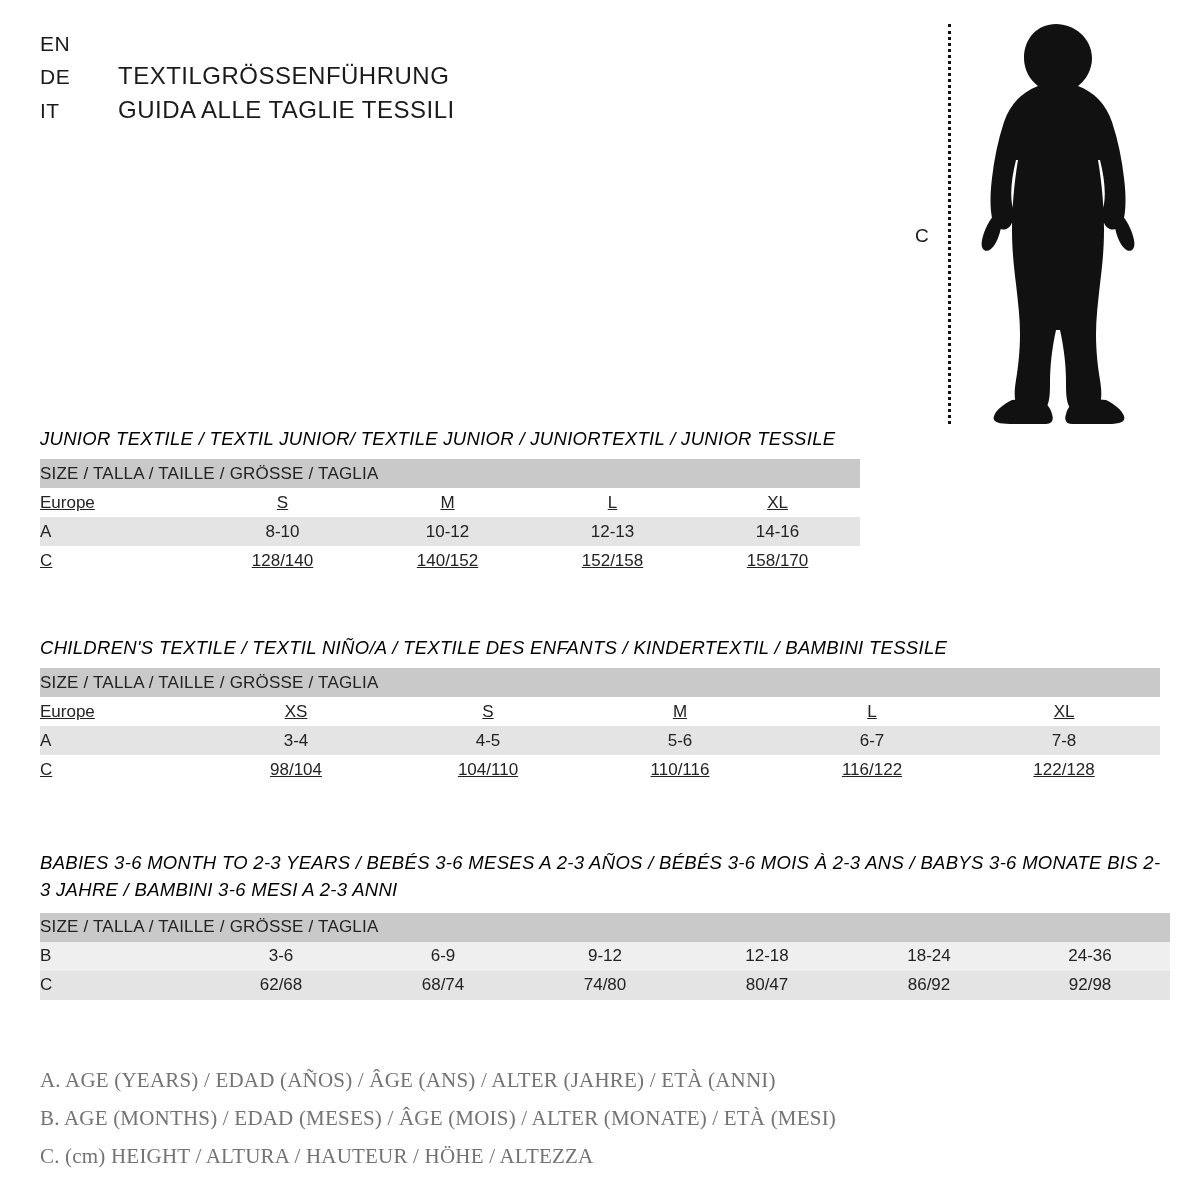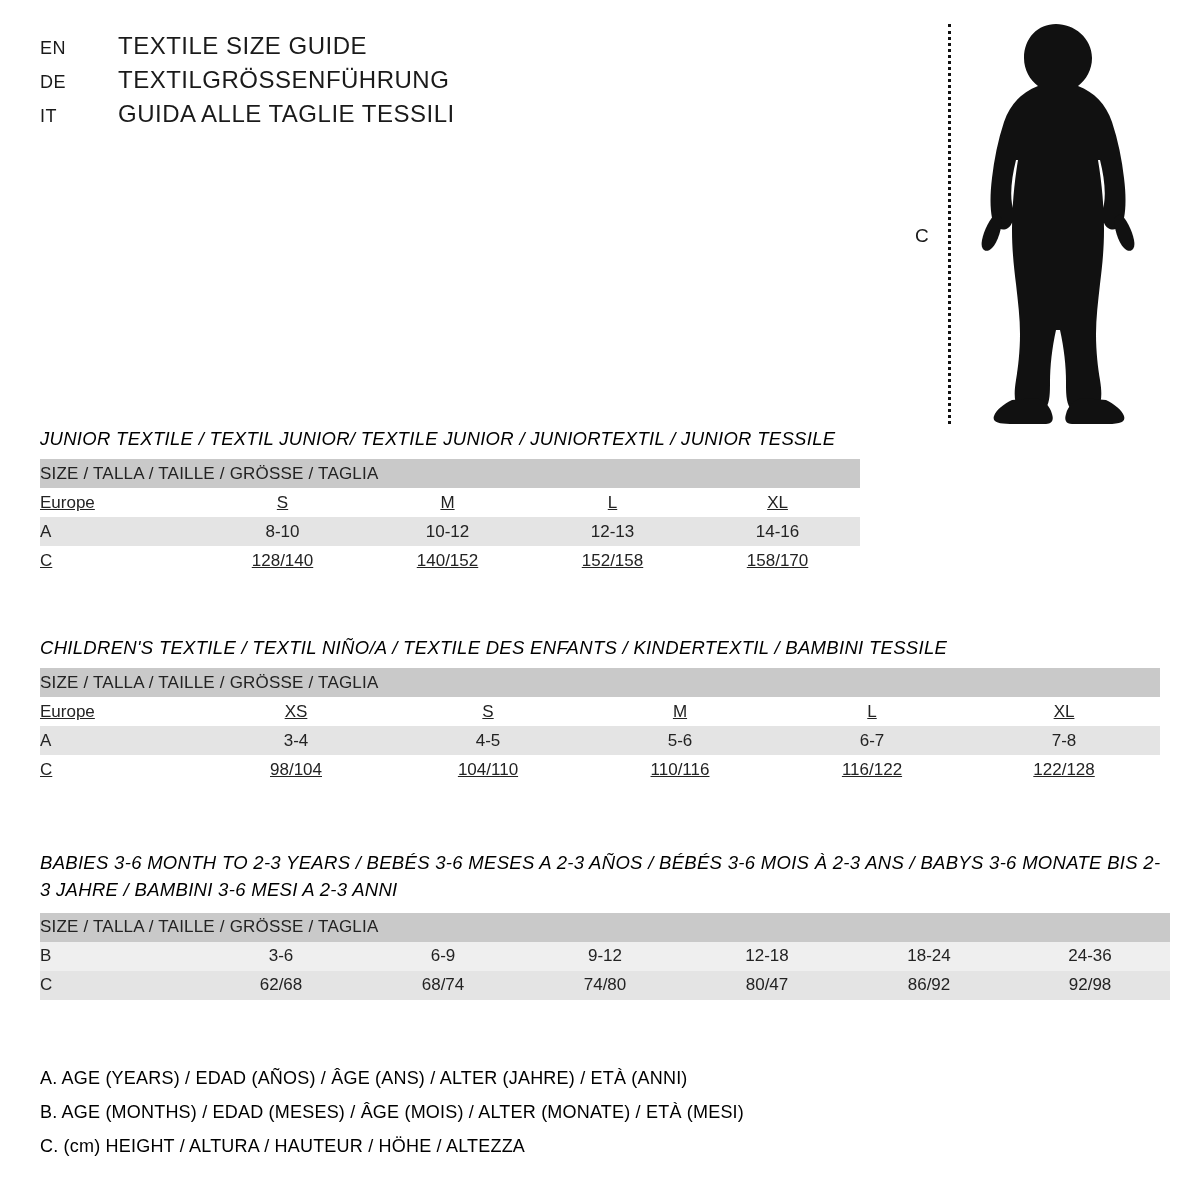--- a/index.html
+++ b/index.html
@@ -23,21 +23,21 @@
     top: 32px;
     width: 700px;
   }
   .lang-row {
     display: flex;
     align-items: baseline;
     margin-bottom: 6px;
   }
   .lang-code {
     width: 78px;
-    font-size: 18px;
+    font-size: 21px;
     letter-spacing: 0.5px;
     color: #1a1a1a;
   }
   .lang-title {
     font-size: 24px;
     letter-spacing: 0.5px;
     color: #1a1a1a;
   }
 
   
@@ -113,33 +113,33 @@
   .label-cell { padding-left: 6px; text-align: left; }
   .val-cell   { text-align: center; }
 
   
   .footnotes {
     position: absolute;
     left: 40px;
     top: 1068px;
   }
   .footnote {
-    font-size: 18px;
+    font-size: 21px;
     letter-spacing: 0.2px;
-    color: #000000;
+    color: #737373;
     margin-bottom: 13px;
+    font-family: Liberation Serif, serif;
   }
 </style>
 </head>
 <body>
 
 <div class="header">
   <div class="lang-row">
     <span class="lang-code">EN</span>
-    <span class="lang-title">TEXTILE SIZE GUIDE</span>
   </div>
   <div class="lang-row">
     <span class="lang-code">DE</span>
     <span class="lang-title">TEXTILGRÖSSENFÜHRUNG</span>
   </div>
   <div class="lang-row">
     <span class="lang-code">IT</span>
     <span class="lang-title">GUIDA ALLE TAGLIE TESSILI</span>
   </div>
 </div>

